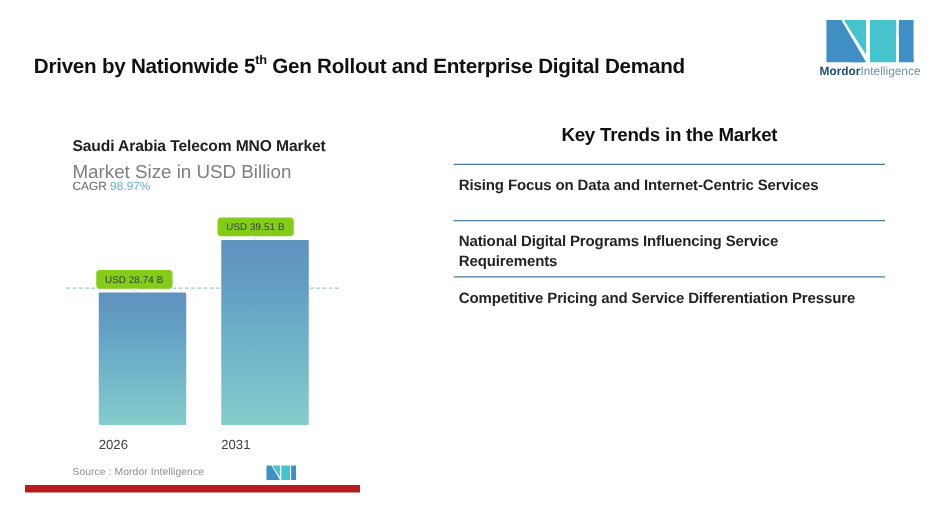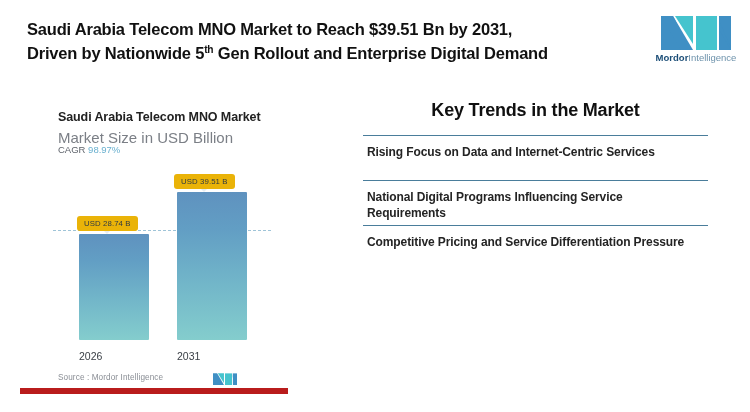--- a/index.html
+++ b/index.html
@@ -119,21 +119,21 @@
     position: absolute;
     bottom: 48px;
     border-radius: 1px;
     background: linear-gradient(180deg, #5f92bf 0%, #629ec4 25%, #72b6c9 62%, #84cdcd 100%);
   }
   .bar-a { left: 59px;  width: 70px; height: 106px; }
   .bar-b { left: 157px; width: 70px; height: 148px; }
 
   .badge {
     position: absolute;
-    background: #eab308;
+    background: #84cc16;
     color: #2f3a42;
     font-size: 7.8px;
     letter-spacing: 0.1px;
     padding: 3px 7px 3.5px 7px;
     border-radius: 3px;
     white-space: nowrap;
   }
   .badge-a { left: 57px; bottom: 157px; }
   .badge-b { left: 154px; bottom: 199px; }
   .badge::after {
@@ -175,21 +175,21 @@
   }
 
   
   .trends {
     position: absolute;
     left: 363px;
     top: 100px;
     width: 345px;
   }
   .trends-title {
-    font-size: 18px;
+    font-size: 15px;
     font-weight: bold;
     color: #101010;
     text-align: center;
     letter-spacing: -0.2px;
     margin: 0 0 14px 0;
   }
   .trend-item {
     border-top: 1.6px solid #4a7d9b;
     padding: 9px 6px 0 4px;
     min-height: 45px;
@@ -202,21 +202,21 @@
     letter-spacing: -0.1px;
     font-weight: bold;
   }
 </style>
 </head>
 <body>
 
 <div class="header">
 
   <div class="headline">
-    <span>Saudi Arabia Telecom MNO Market to Reach $39.51 Bn by 2031,</span><br>
+    <br>
     <span>Driven by Nationwide 5</span><sup>th</sup><span> Gen Rollout and Enterprise Digital Demand</span>
   </div>
 
   <div class="logo-block">
     <div class="logo-mark">
       <svg width="70" height="38" viewBox="0 0 70 38" xmlns="http://www.w3.org/2000/svg">
         <polygon points="0,38 0,4 12,4 30,38 18,38" fill="#3f8fc4"></polygon>
         <polygon points="14,4 32,4 32,32" fill="#45c4ce"></polygon>
         <polygon points="36,4 36,38 24,38" fill="#45c4ce" opacity="0"></polygon>
         <polygon points="36,38 36,4 48,4 66,38 54,38" fill="#3f8fc4" opacity="0"></polygon>

